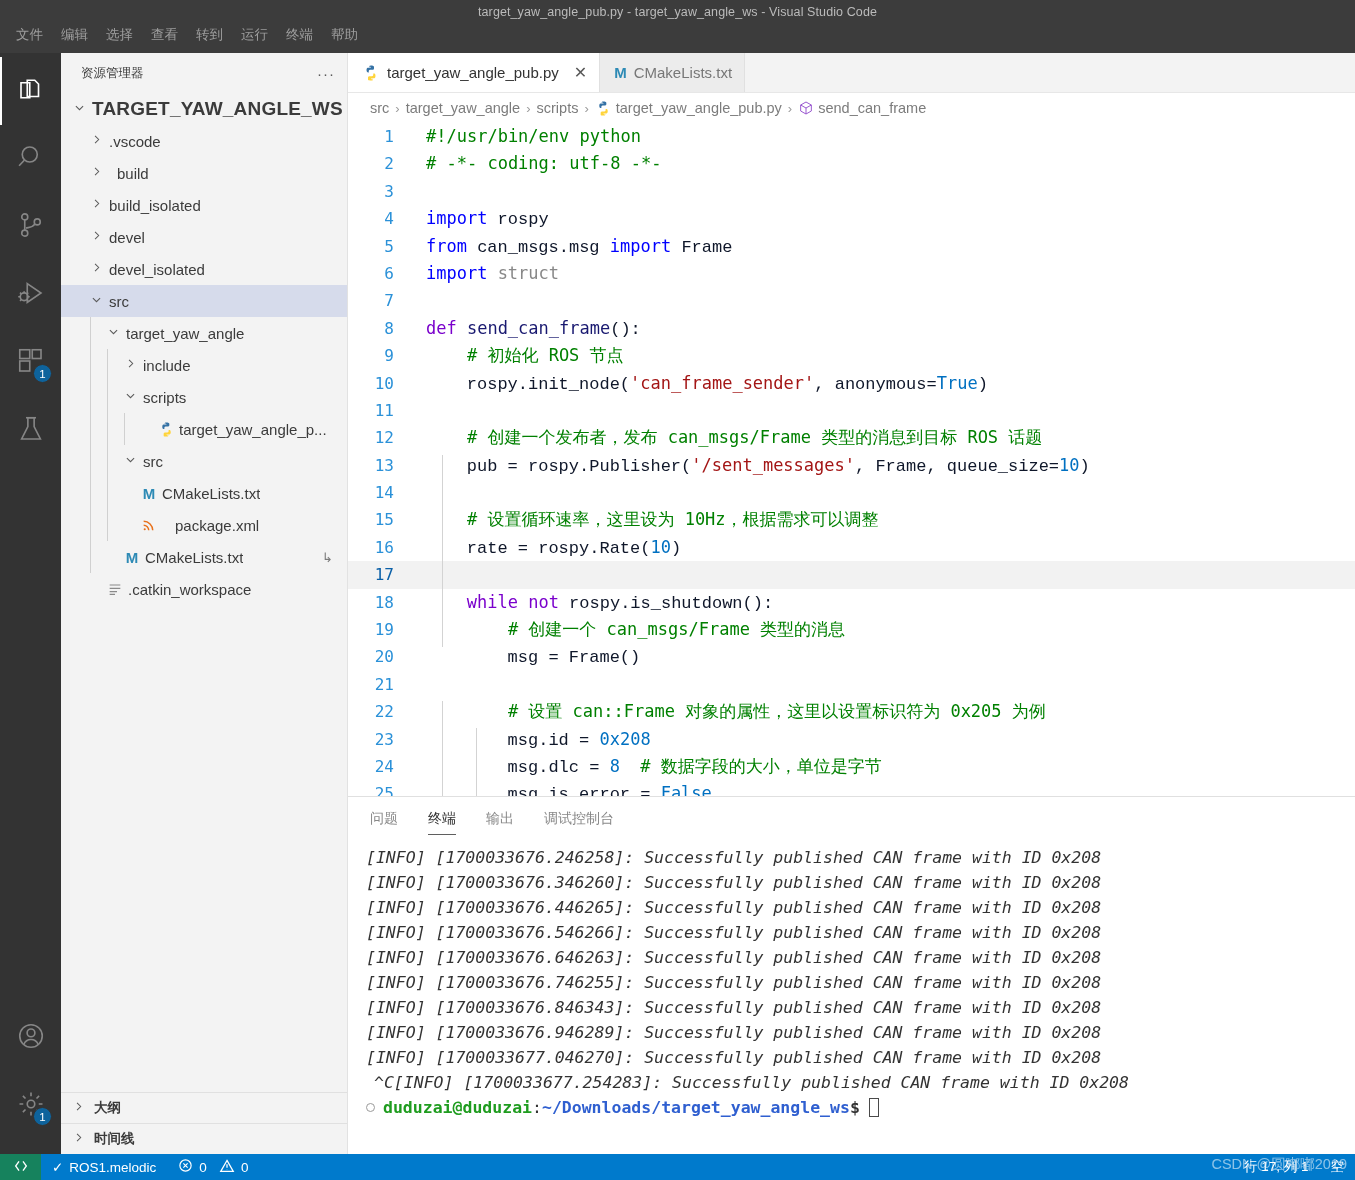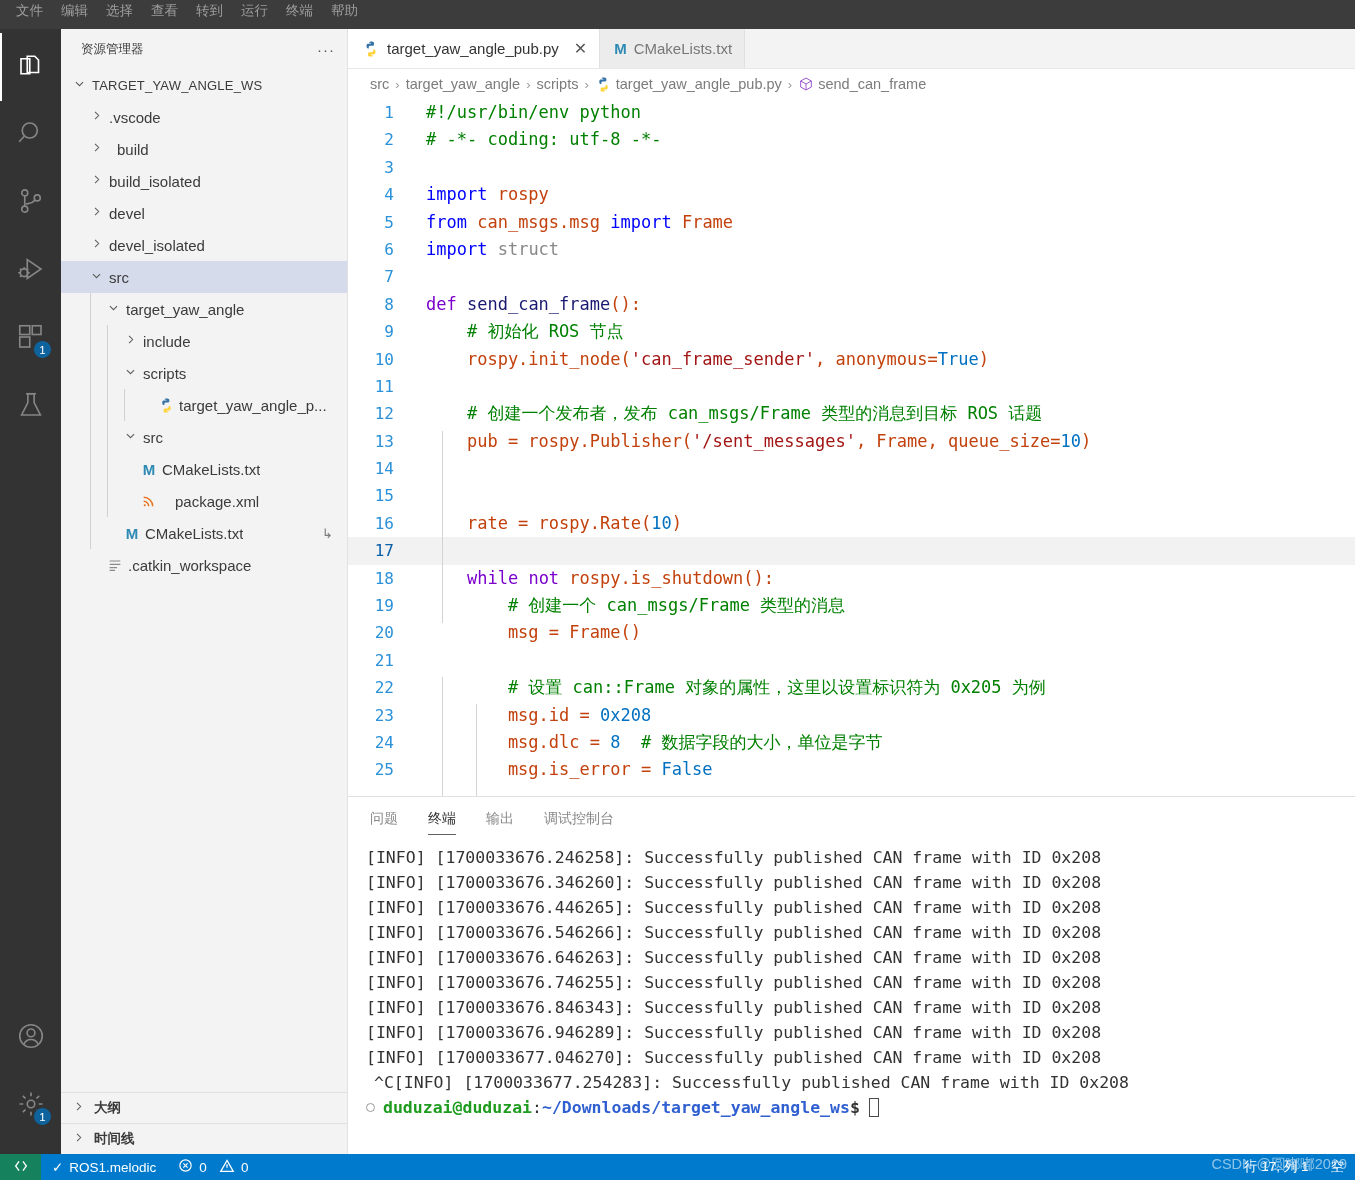--- a/index.html
+++ b/index.html
@@ -68,21 +68,21 @@
   }
   .sb-header .dots { font-size: 15px; color: #5a5a5a; letter-spacing: 1px; cursor: pointer; }
   .sb-tree { flex: 1 1 auto; overflow: hidden; padding-top: 2px; }
   .row {
     height: 32px; display: flex; align-items: center; font-size: 15px;
     color: #3b3b3b; white-space: nowrap; cursor: pointer; position: relative;
   }
   .row.selected { background: #d6dbeb; }
   .row .tw { width: 17px; flex: 0 0 17px; text-align: center; color: #6b6b6b; font-size: 12px; }
   .row .tw svg { stroke: #5a5a5a; fill: none; stroke-width: 1.4; }
-  .row.rootrow { font-weight: normal; font-size: 13px; letter-spacing: 0.2px; }
+  .row.rootrow { font-weight: bold; font-size: 19px; letter-spacing: 0.2px; }
   .row .lbl { overflow: hidden; text-overflow: ellipsis; }
   .ficon { width: 20px; flex: 0 0 20px; display: flex; align-items: center; justify-content: center; }
   .row .trail { position: absolute; right: 14px; color: #7a7a7a; font-size: 13px; }
   .guide { position: absolute; top:0; bottom: 0; width: 1px; background: #d0d0d0; }
   .sb-sec {
     height: 31px; display: flex; align-items: center; font-size: 13.5px;
     font-weight: bold; color: #3b3b3b; border-top: 1px solid #e0e0e0;
     flex: 0 0 31px; cursor: pointer;
   }
   .sb-sec .tw { width: 19px; flex: 0 0 19px; text-align:center; }
@@ -127,38 +127,38 @@
   .indentg { position: absolute; width: 1px; background: #d3d3d3; }
   .ctext { position: relative; padding-left: 16px; }
 
   .c-kw   { color: #0000ff; }
   .c-kw2  { color: #7a00cc; }
   .c-cmt  { color: #008000; }
   .c-str  { color: #a31515; }
   .c-num  { color: #0070c1; }
   .c-fn   { color: #191970; }
   .c-mod  { color: #888888; }
-  .c-pln  { color: #c2410c; }
+  .c-pln  { color: #0f172a; font-family: Liberation Mono, monospace; }
 
   
   .panel { flex: 0 0 358px; height: 358px; display: flex; flex-direction: column; background: #ffffff; border-top: 1px solid #e0e0e0; }
   .paneltabs { height: 38px; flex: 0 0 38px; display: flex; align-items: flex-end; padding-left: 22px; gap: 30px; }
   .ptab {
     font-size: 14px; color: #888888; padding-bottom: 7px; cursor: pointer; position: relative;
   }
   .ptab.active { color: #333333; }
   .ptab.active::after {
     content:""; position: absolute; left: 0; right: 0; bottom: 0; height: 1.5px; background: #5f5f5f;
   }
   .terminal {
     flex: 1 1 auto; padding: 10px 0 0 18px; overflow: hidden;
     font-family: "DejaVu Sans Mono", "Liberation Mono", monospace;
     font-size: 16.5px; line-height: 25px; color: #333333; white-space: pre;
   }
-  .tline { white-space: pre; }
+  .tline { white-space: pre; font-style: italic; }
   .promptline { display: flex; align-items: center; white-space: pre; }
   .pdot {
     width: 9px; height: 9px; border: 1px solid #9a9a9a; border-radius: 50%;
     display: inline-block; margin-right: 8px; flex: 0 0 9px;
   }
   .p-user { color: #1f9c1f; font-weight: bold; }
   .p-path { color: #2f5fd0; font-weight: bold; }
   .p-dollar { color: #333; font-weight: bold; }
   .cursorblk { display: inline-block; width: 10px; height: 19px; border: 1px solid #4a4a4a; margin-left: 9px; vertical-align: -3px;}
 
@@ -173,20 +173,23 @@
   .watermark {
     position: absolute; right: 8px; top: 1px; color: rgba(255,255,255,0.55);
     font-size: 14.5px; pointer-events: none; white-space: nowrap;
   }
 </style>
 </head>
 <body>
 
 <div id="app">
 
+  <div class="titlebar">
+    <span class="ttl">target_yaw_angle_pub.py - target_yaw_angle_ws - Visual Studio Code</span>
+  </div>
 
   <div class="menubar" id="menubar">
       <div class="mi">文件</div>
       <div class="mi">编辑</div>
       <div class="mi">选择</div>
       <div class="mi">查看</div>
       <div class="mi">转到</div>
       <div class="mi">运行</div>
       <div class="mi">终端</div>
       <div class="mi">帮助</div>
@@ -485,21 +488,21 @@
           <div class="codeline"><span class="lnum">5</span><span class="ctext"><span class="c-kw">from</span><span class="c-pln"> can_msgs.msg </span><span class="c-kw">import</span><span class="c-pln"> Frame</span></span></div>
           <div class="codeline"><span class="lnum">6</span><span class="ctext"><span class="c-kw">import</span><span class="c-pln"> </span><span class="c-mod">struct</span></span></div>
           <div class="codeline"><span class="lnum">7</span><span class="ctext"></span></div>
           <div class="codeline"><span class="lnum">8</span><span class="ctext"><span class="c-kw2">def</span><span class="c-pln"> </span><span class="c-fn">send_can_frame</span><span class="c-pln">():</span></span></div>
           <div class="codeline"><span class="lnum">9</span><span class="ctext"><span class="c-cmt">    # 初始化 ROS 节点</span></span></div>
           <div class="codeline"><span class="lnum">10</span><span class="ctext"><span class="c-pln">    rospy.init_node(</span><span class="c-str">'can_frame_sender'</span><span class="c-pln">, anonymous=</span><span class="c-num">True</span><span class="c-pln">)</span></span></div>
           <div class="codeline"><span class="lnum">11</span><span class="ctext"></span></div>
           <div class="codeline"><span class="lnum">12</span><span class="ctext"><span class="c-cmt">    # 创建一个发布者，发布 can_msgs/Frame 类型的消息到目标 ROS 话题</span></span></div>
           <div class="codeline"><span class="lnum">13</span><span class="ctext"><span class="c-pln">    pub = rospy.Publisher(</span><span class="c-str">'/sent_messages'</span><span class="c-pln">, Frame, queue_size=</span><span class="c-num">10</span><span class="c-pln">)</span></span></div>
           <div class="codeline"><span class="lnum">14</span><span class="ctext"></span></div>
-          <div class="codeline"><span class="lnum">15</span></div>
+          <div class="codeline"><span class="lnum">15</span><span class="ctext"><span class="c-cmt">    # 设置循环速率，这里设为 10Hz，根据需求可以调整</span></span></div>
           <div class="codeline"><span class="lnum">16</span><span class="ctext"><span class="c-pln">    rate = rospy.Rate(</span><span class="c-num">10</span><span class="c-pln">)</span></span></div>
           <div class="codeline cur"><span class="lnum">17</span><span class="ctext"></span></div>
           <div class="codeline"><span class="lnum">18</span><span class="ctext"><span class="c-pln">    </span><span class="c-kw2">while</span><span class="c-pln"> </span><span class="c-kw2">not</span><span class="c-pln"> rospy.is_shutdown():</span></span></div>
           <div class="codeline"><span class="lnum">19</span><span class="ctext"><span class="c-cmt">        # 创建一个 can_msgs/Frame 类型的消息</span></span></div>
           <div class="codeline"><span class="lnum">20</span><span class="ctext"><span class="c-pln">        msg = Frame()</span></span></div>
           <div class="codeline"><span class="lnum">21</span><span class="ctext"></span></div>
           <div class="codeline"><span class="lnum">22</span><span class="ctext"><span class="c-cmt">        # 设置 can::Frame 对象的属性，这里以设置标识符为 0x205 为例</span></span></div>
           <div class="codeline"><span class="lnum">23</span><span class="ctext"><span class="c-pln">        msg.id = </span><span class="c-num">0x208</span></span></div>
           <div class="codeline"><span class="lnum">24</span><span class="ctext"><span class="c-pln">        msg.dlc = </span><span class="c-num">8</span><span class="c-pln">  </span><span class="c-cmt"># 数据字段的大小，单位是字节</span></span></div>
           <div class="codeline"><span class="lnum">25</span><span class="ctext"><span class="c-pln">        msg.is_error = </span><span class="c-num">False</span></span></div>

